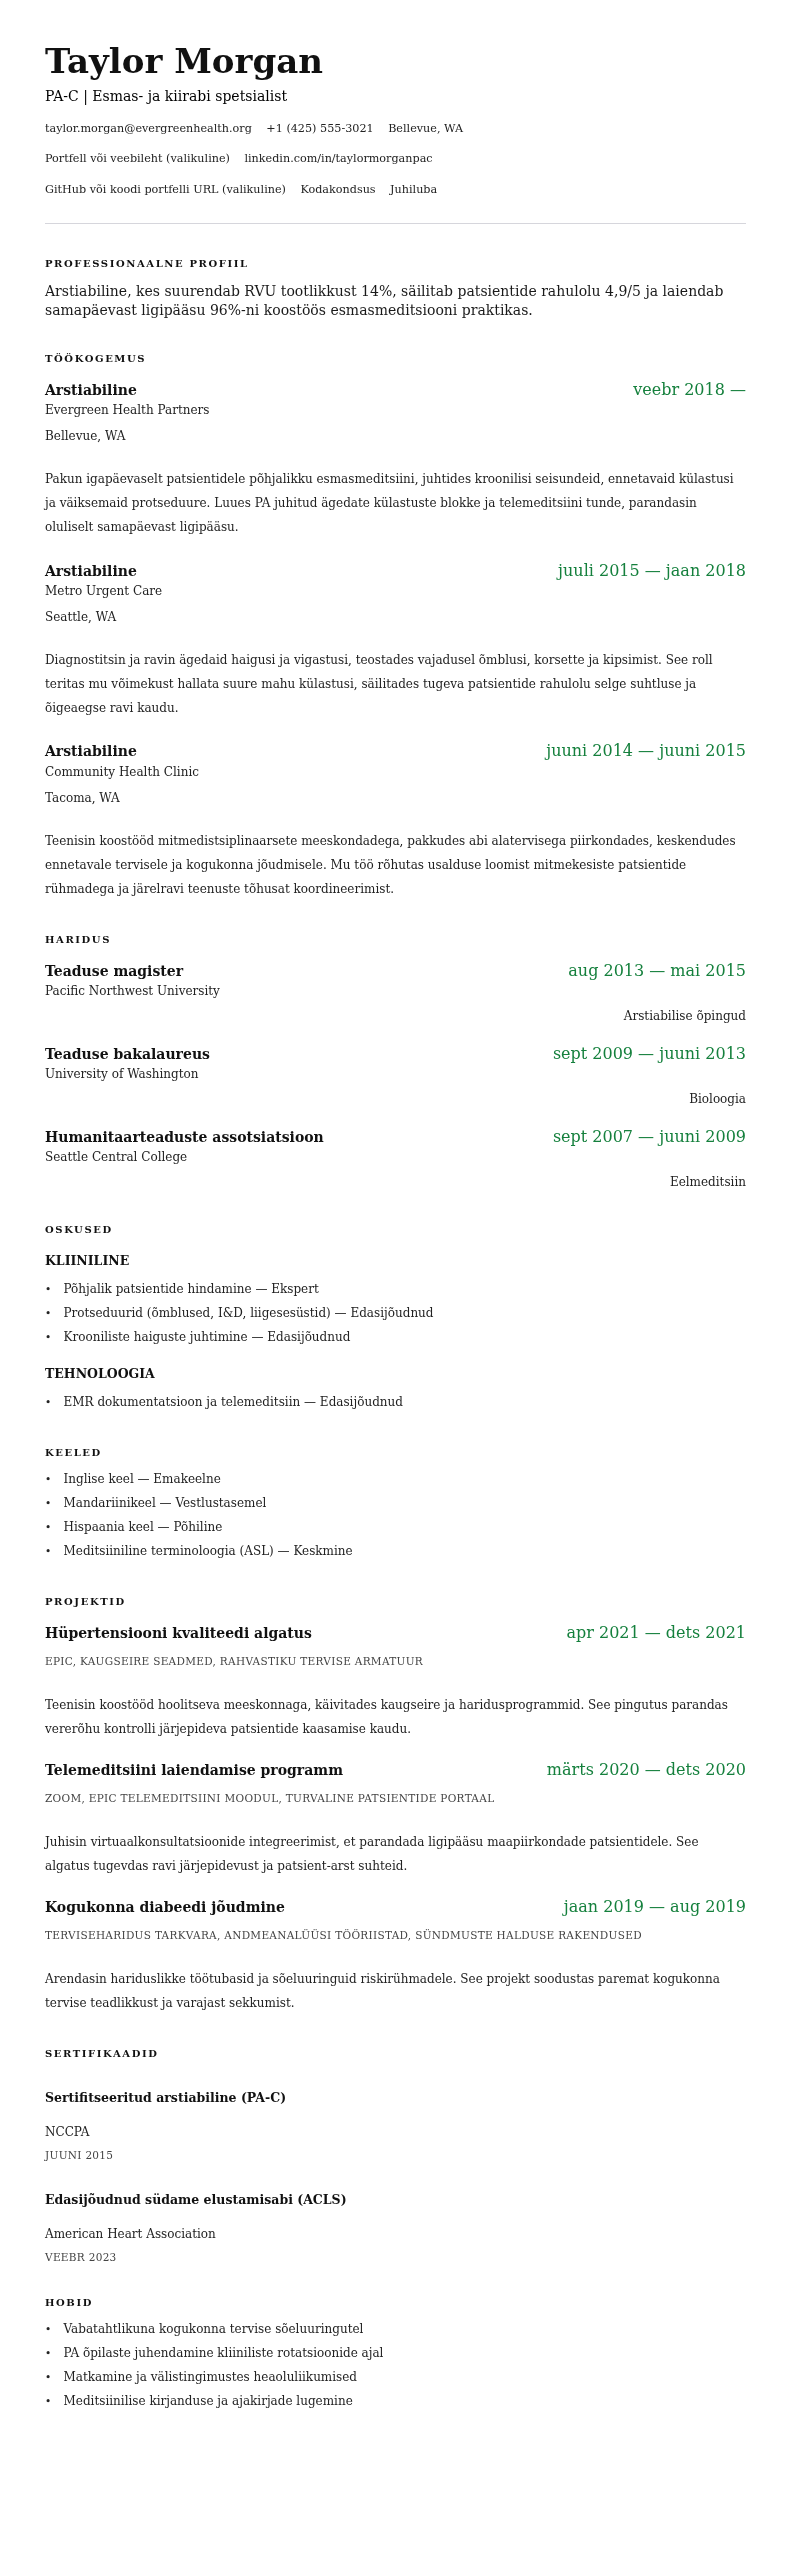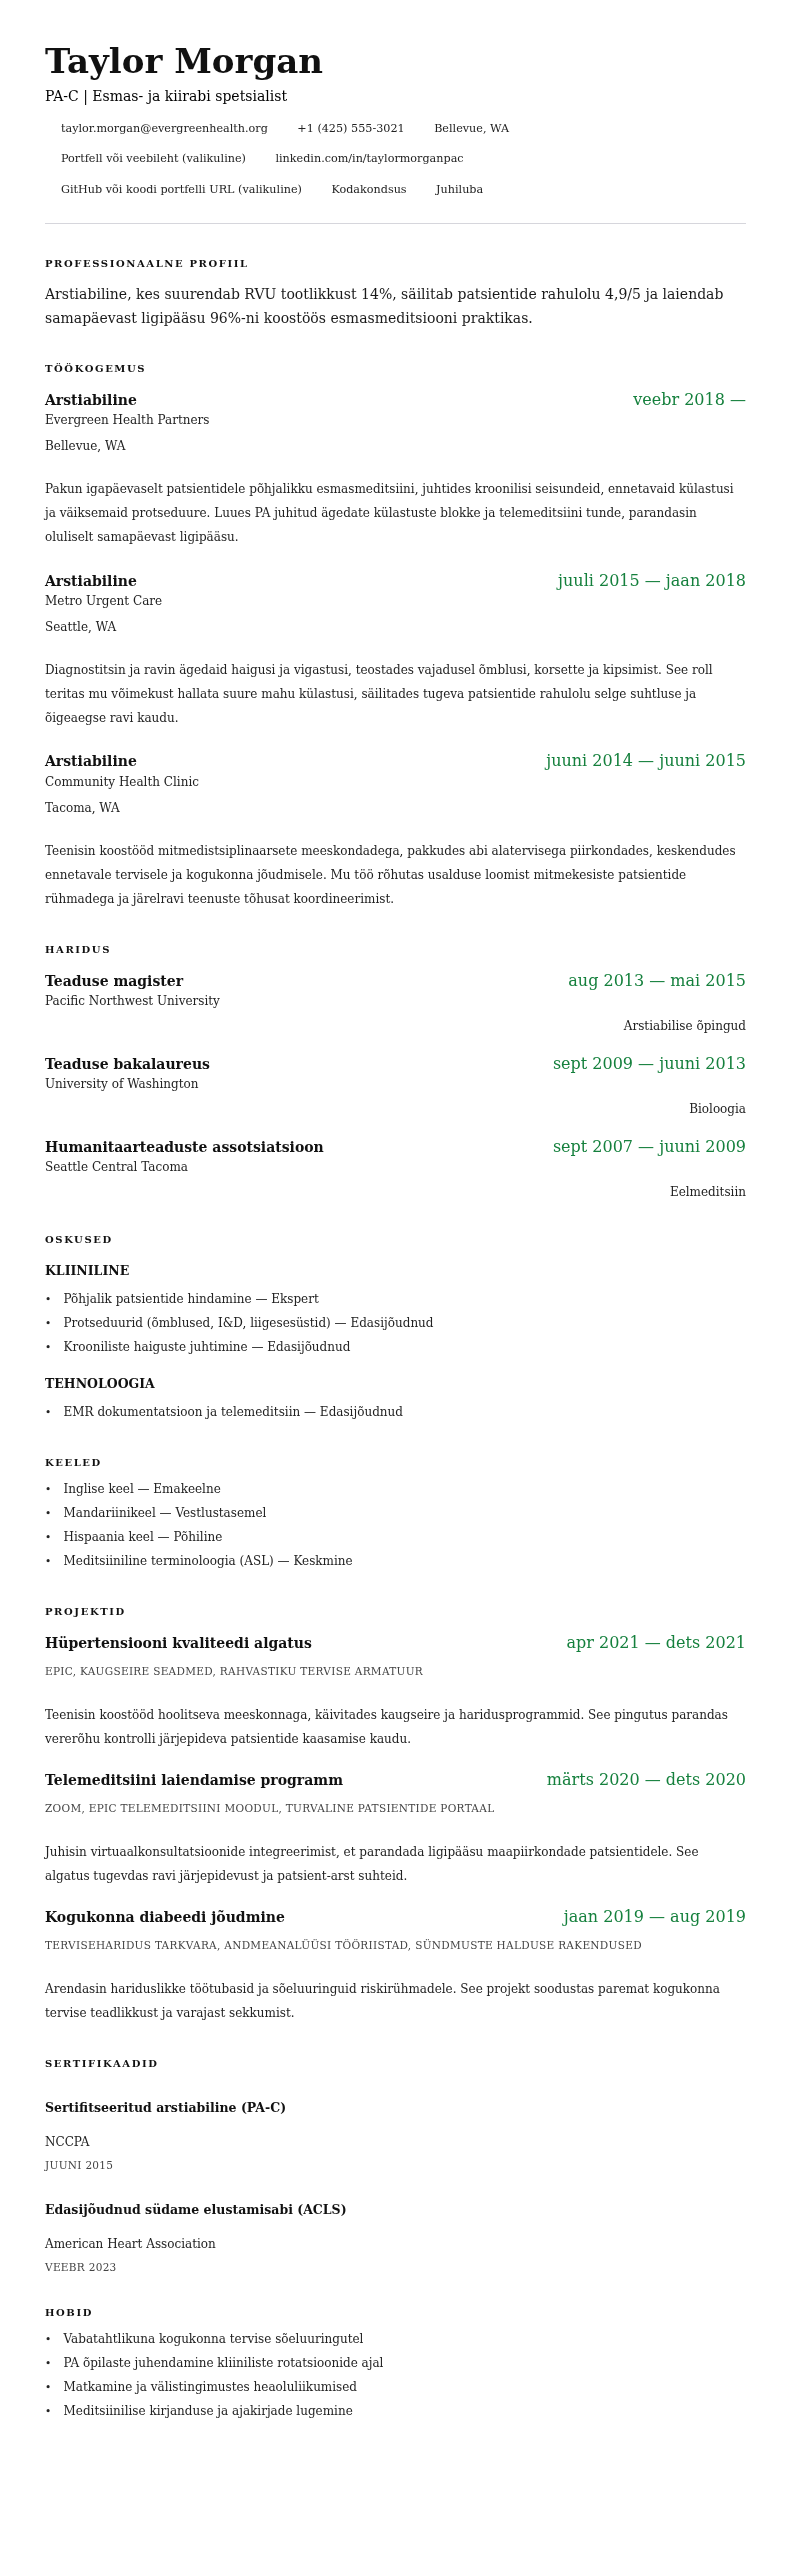--- a/index.html
+++ b/index.html
@@ -8,34 +8,34 @@
       width: 791px;
       min-height: 2576px;
       font-family: "DejaVu Serif", serif;
       color: #1a1a1a;
     }
     .page { padding: 41px 45px 40px 45px; }
 
     
     .name { font-size: 34px; font-weight: bold; line-height: 40px; color: #111; letter-spacing: 0; }
     .headline { font-size: 14px; line-height: 20px; margin-top: 5.3px; color: #000000; }
-    .contact-row { font-size: 11.2px; line-height: 16px; color: #222; display: flex; gap: 15px; margin-left: 16px; }
+    .contact-row { font-size: 11.2px; line-height: 16px; color: #222; display: flex; gap: 0; }
     .contact-row span + span { margin-left: 14.5px; }
     .contact-row.first { margin-top: 14.5px; }
     .contact-row + .contact-row { margin-top: 14.5px; }
     .divider { height: 1.3px; background: #d6d6dc; margin-top: 25px; }
 
     
     .section-title {
       font-size: 10px; font-weight: bold; letter-spacing: 1.6px; text-transform: uppercase;
       color: #111; line-height: 13px;
     }
     .profile { margin-top: 33px; }
     .profile .section-title { margin-bottom: 12px; }
-    .profile-text { font-size: 14px; line-height: 24px; color: #1a1a1a; }
+    .profile-text { font-size: 14px; line-height: 19px; color: #1a1a1a; }
 
     .sec { margin-top: 32px; }
     .sec .section-title { margin-bottom: 16px; }
 
     .entry-head { display: flex; justify-content: space-between; align-items: baseline; gap: 24px; }
     .entry-title { font-size: 14px; font-weight: bold; line-height: 18.5px; color: #111; }
     .entry-date { font-size: 16px; line-height: 17px; color: #15803d; white-space: nowrap; }
     .entry-org { font-size: 12px; line-height: 17px; color: #222; margin-top: 2.6px; }
     .entry-loc { font-size: 12px; line-height: 17px; color: #222; margin-top: 9.2px; }
     .entry-desc { font-size: 12px; line-height: 24px; color: #222; margin-top: 22px; }
@@ -144,21 +144,21 @@
       </div>
       <div class="entry-org">University of Washington</div>
       <div class="entry-loc">Bioloogia</div>
     </div>
 
     <div class="edu-entry">
       <div class="entry-head">
         <div class="entry-title">Humanitaarteaduste assotsiatsioon</div>
         <div class="entry-date">sept 2007 — juuni 2009</div>
       </div>
-      <div class="entry-org">Seattle Central Tacoma</div>
+      <div class="entry-org">Seattle Central College</div>
       <div class="entry-loc">Eelmeditsiin</div>
     </div>
   </section>
 
   <section class="sec">
     <h2 class="section-title">Oskused</h2>
 
     <div class="skill-cat">Kliiniline</div>
     <ul class="bullets">
       <li>Põhjalik patsientide hindamine — Ekspert</li>

